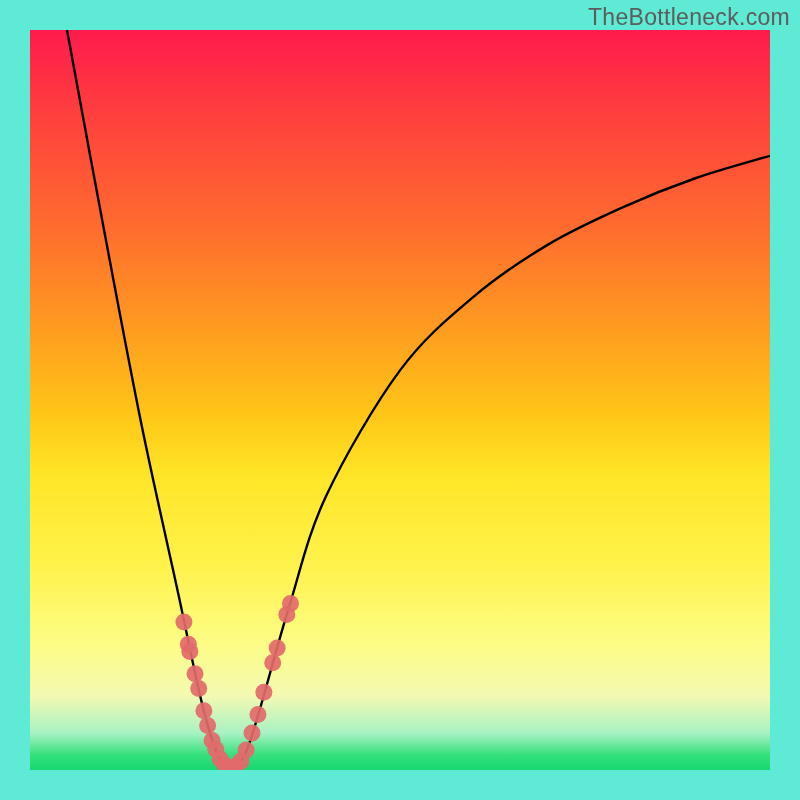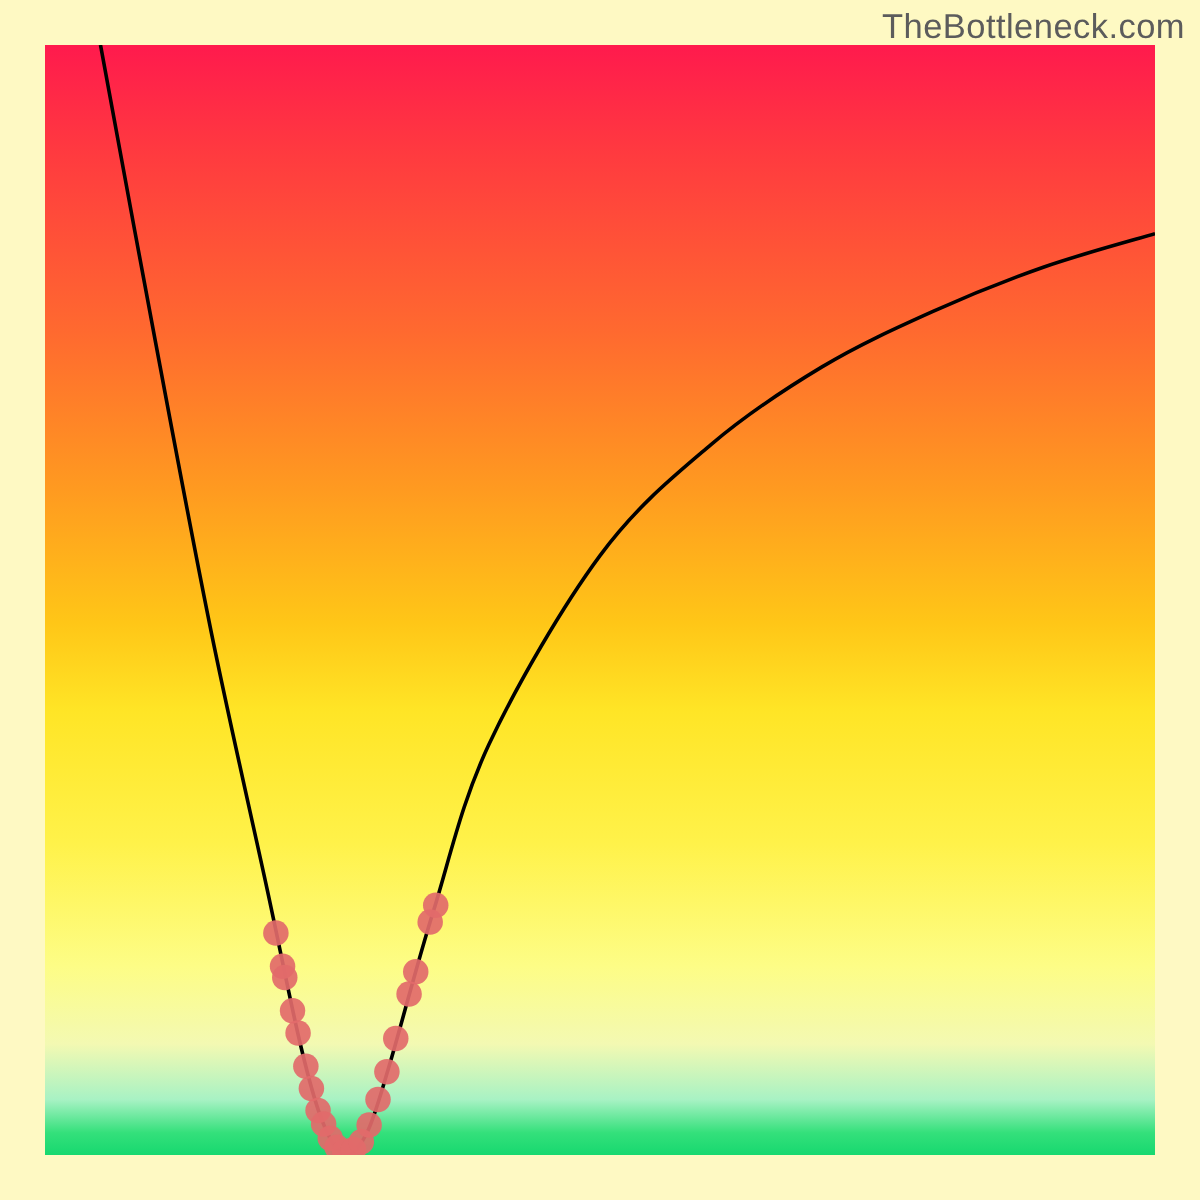--- a/index.html
+++ b/index.html
@@ -10,21 +10,21 @@
     overflow: hidden;
     background: #000;
     font-family: Arial, Helvetica, sans-serif;
   }
   .frame {
     position: absolute;
     top: 0;
     left: 0;
     width: 800px;
     height: 800px;
-    background: #fef9c3;
+    background: #5eead4;
   }
   .plot {
     position: absolute;
     top: 30px;
     left: 30px;
     width: 740px;
     height: 740px;
     background: linear-gradient(
       to bottom,
       #ff1a4d 0%,

